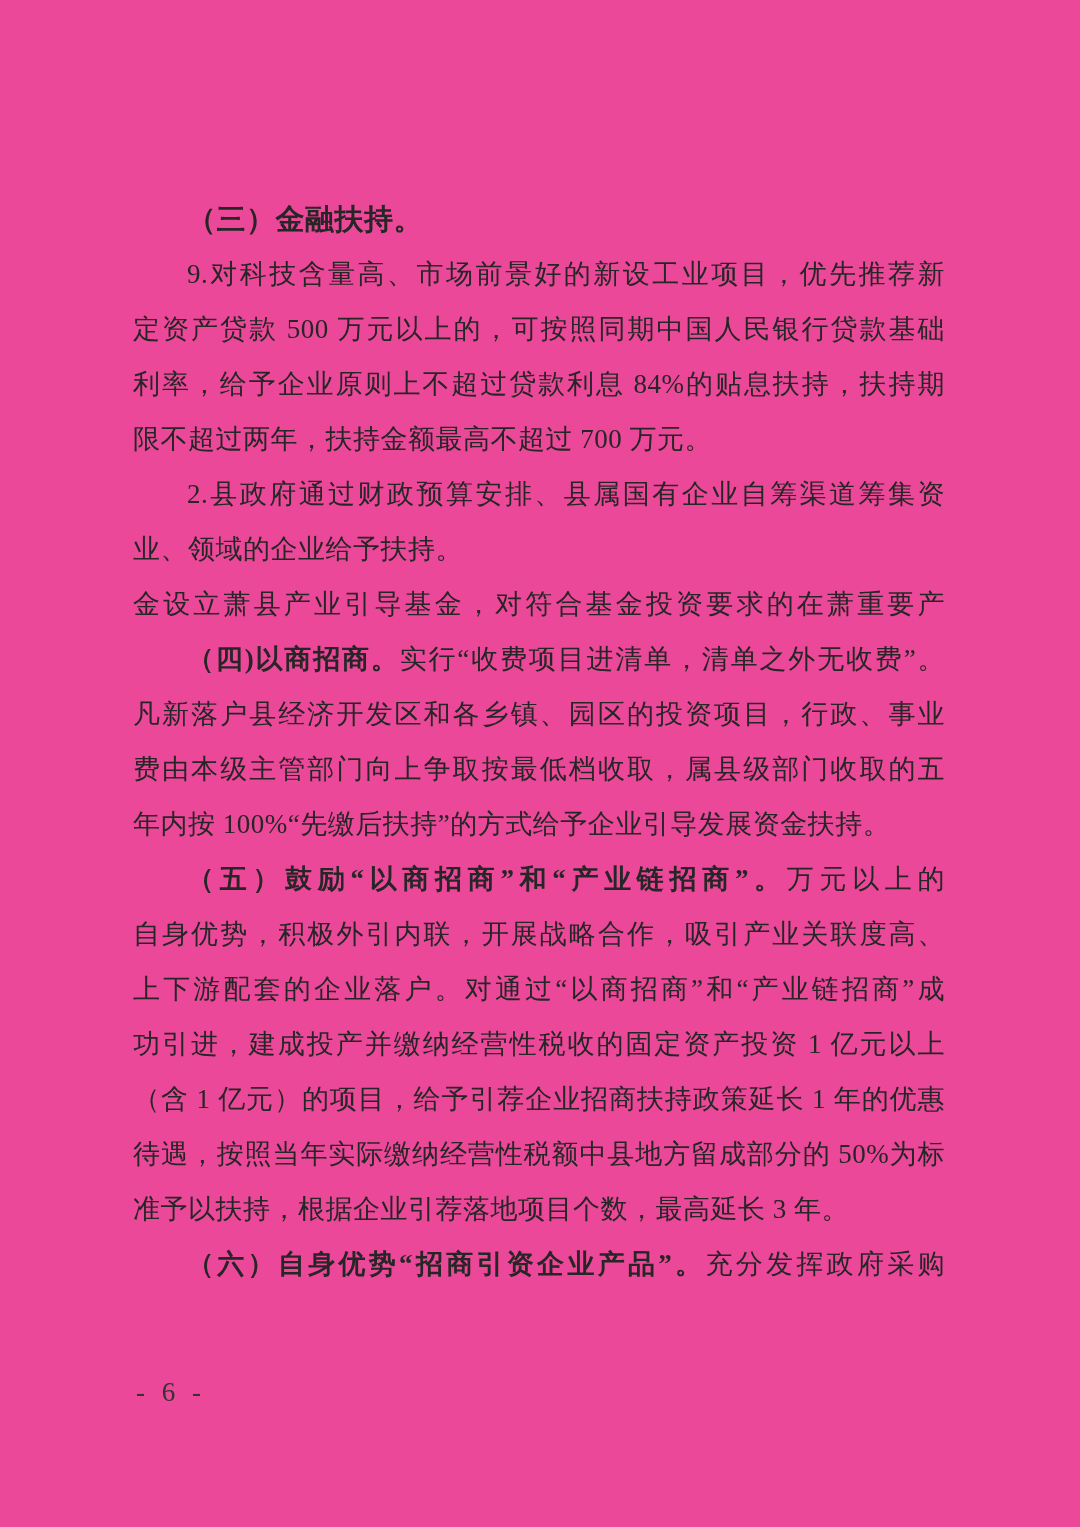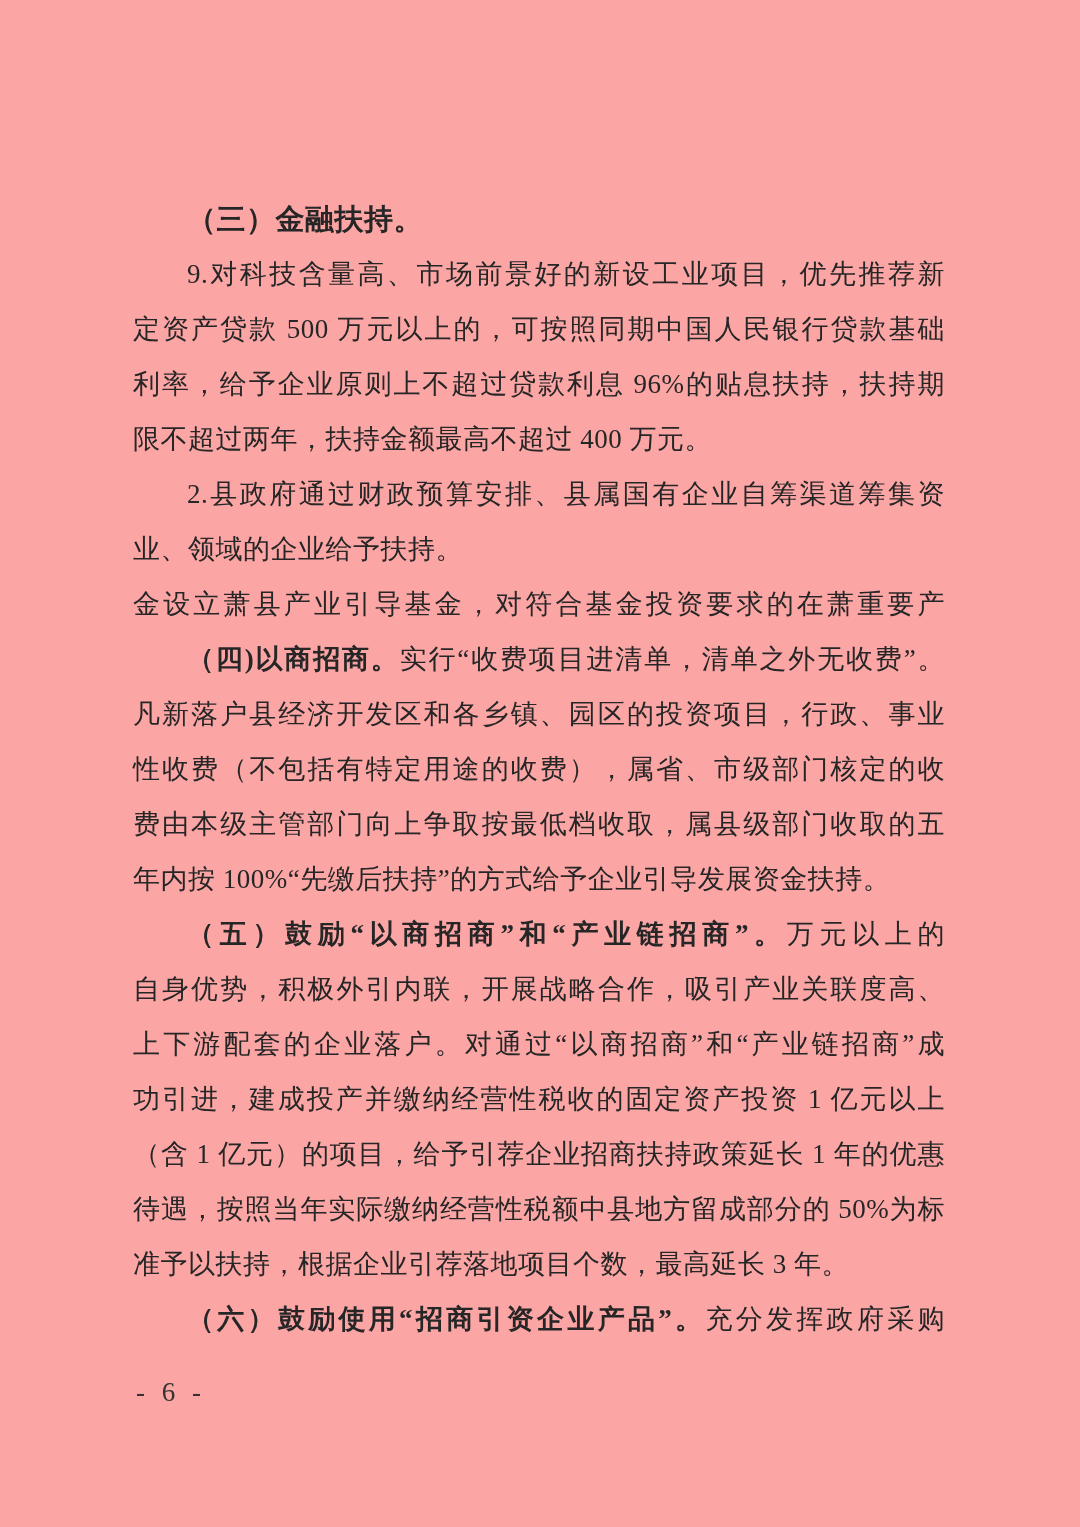--- a/index.html
+++ b/index.html
@@ -1,21 +1,21 @@
 <!DOCTYPE html>
 <html><head>
 <meta charset="utf-8">
 <style>
   html, body { margin: 0; padding: 0; }
   body { background: #ffffff; }
   .page {
     position: relative;
     width: 1080px;
     height: 1527px;
-    background: #fca5a5;
+    background: #ec4899;
     font-family: "Liberation Serif", "DejaVu Serif", serif;
     color: #262626;
     overflow: hidden;
   }
   .content {
     position: absolute;
     left: 133px;
     top: 192px;
     width: 812px;
   }
@@ -55,44 +55,41 @@
       <span class="b">（三）金融扶持。</span><span></span>
     </div>
 
     <div class="line indent">
       <span class="b"></span><span>9.对科技含量高、市场前景好的新设工业项目，优先推荐新</span>
     </div>
     <div class="line">
       <span class="b"></span><span>定资产贷款 500 万元以上的，可按照同期中国人民银行贷款基础</span>
     </div>
     <div class="line">
-      <span class="b"></span><span>利率，给予企业原则上不超过贷款利息 96%的贴息扶持，扶持期</span>
+      <span class="b"></span><span>利率，给予企业原则上不超过贷款利息 84%的贴息扶持，扶持期</span>
     </div>
     <div class="line last">
-      <span class="b"></span><span>限不超过两年，扶持金额最高不超过 400 万元。</span>
+      <span class="b"></span><span>限不超过两年，扶持金额最高不超过 700 万元。</span>
     </div>
 
     <div class="line indent">
       <span class="b"></span><span>2.县政府通过财政预算安排、县属国有企业自筹渠道筹集资</span>
     </div>
     <div class="line last">
       <span class="b"></span><span>业、领域的企业给予扶持。</span>
     </div>
     <div class="line">
       <span class="b"></span><span>金设立萧县产业引导基金，对符合基金投资要求的在萧重要产</span>
     </div>
 
     <div class="line indent">
       <span class="b">（四)以商招商。</span><span>实行“收费项目进清单，清单之外无收费”。</span>
     </div>
     <div class="line">
       <span class="b"></span><span>凡新落户县经济开发区和各乡镇、园区的投资项目，行政、事业</span>
-    </div>
-    <div class="line">
-      <span class="b"></span><span>性收费（不包括有特定用途的收费），属省、市级部门核定的收</span>
     </div>
     <div class="line">
       <span class="b"></span><span>费由本级主管部门向上争取按最低档收取，属县级部门收取的五</span>
     </div>
     <div class="line last">
       <span class="b"></span><span>年内按 100%“先缴后扶持”的方式给予企业引导发展资金扶持。</span>
     </div>
 
     <div class="line indent">
       <span class="b">（五）鼓励“以商招商”和“产业链招商”。</span><span>万元以上的</span>
@@ -110,19 +107,19 @@
       <span class="b"></span><span>（含 1 亿元）的项目，给予引荐企业招商扶持政策延长 1 年的优惠</span>
     </div>
     <div class="line">
       <span class="b"></span><span>待遇，按照当年实际缴纳经营性税额中县地方留成部分的 50%为标</span>
     </div>
     <div class="line last">
       <span class="b"></span><span>准予以扶持，根据企业引荐落地项目个数，最高延长 3 年。</span>
     </div>
 
     <div class="line indent">
-      <span class="b">（六）鼓励使用“招商引资企业产品”。</span><span>充分发挥政府采购</span>
+      <span class="b">（六）自身优势“招商引资企业产品”。</span><span>充分发挥政府采购</span>
     </div>
 
   </div>
 
   <div class="pagenum">- 6 -</div>
 </div>
 
 </body></html>

